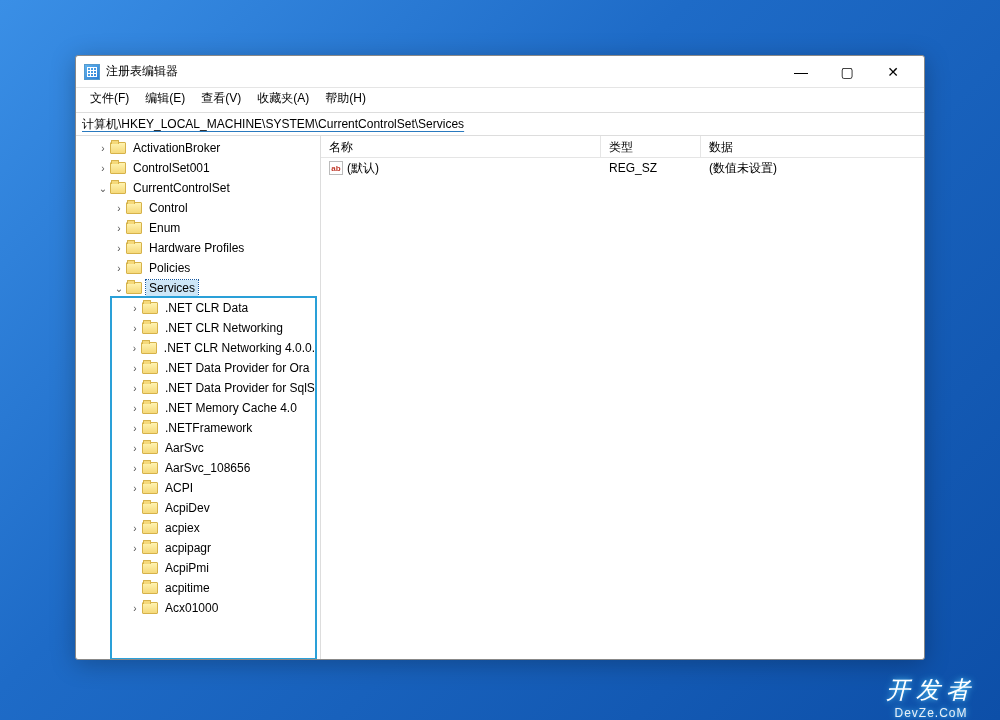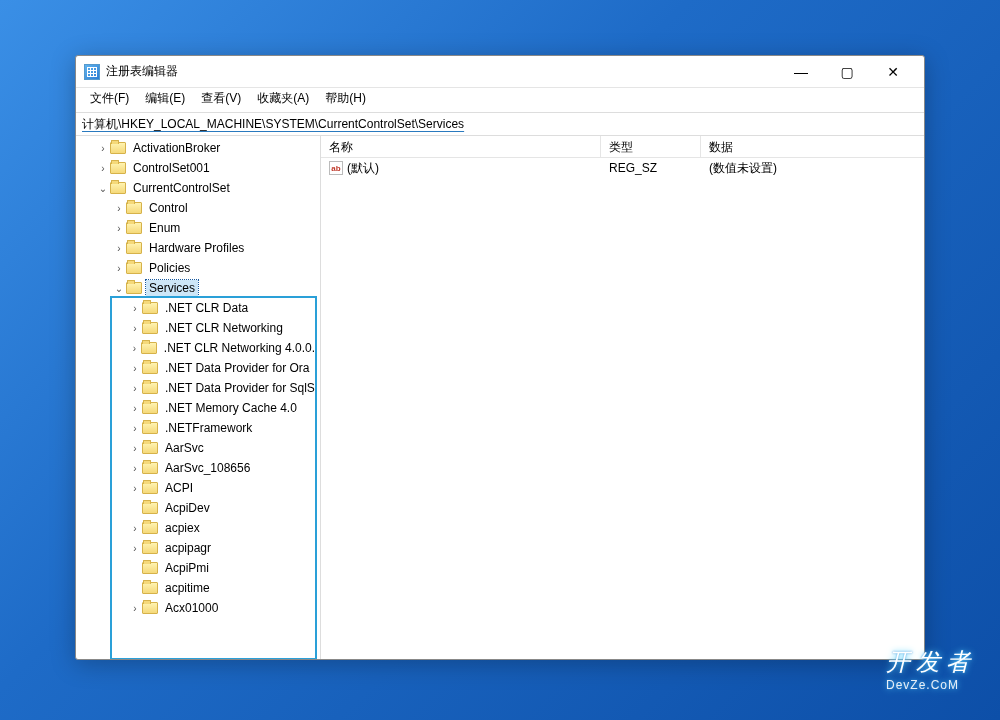--- a/index.html
+++ b/index.html
@@ -148,23 +148,23 @@
   .cell-name { width:280px; display:flex; align-items:center; }
   .cell-type { width:100px; }
   .cell-data { flex:1; }
   .value-icon {
     width:14px; height:14px; margin-right:4px;
     display:inline-flex; align-items:center; justify-content:center;
     font-size:8px; font-weight:bold; color:#c0392b; border:1px solid #bbb; background:#fff;
     font-family: Arial,sans-serif;
   }
   .footer-brand {
-    position:absolute; right:24px; bottom:28px;
+    position:absolute; right:24px; bottom:0;
     font-family: "Microsoft YaHei", sans-serif;
-    color:#fff; text-align:left;
+    color:#fff; text-align:center;
     text-shadow:0 0 6px #5bd5ff, 0 0 2px #3080d0;
   }
   .footer-brand .cn { font-size:24px; letter-spacing:6px; font-weight:300; font-style:italic; }
   .footer-brand .en { font-size:12px; letter-spacing:1px; opacity:0.9; }
 </style>
 </head>
 <body>
 
 <div class="window">
 

